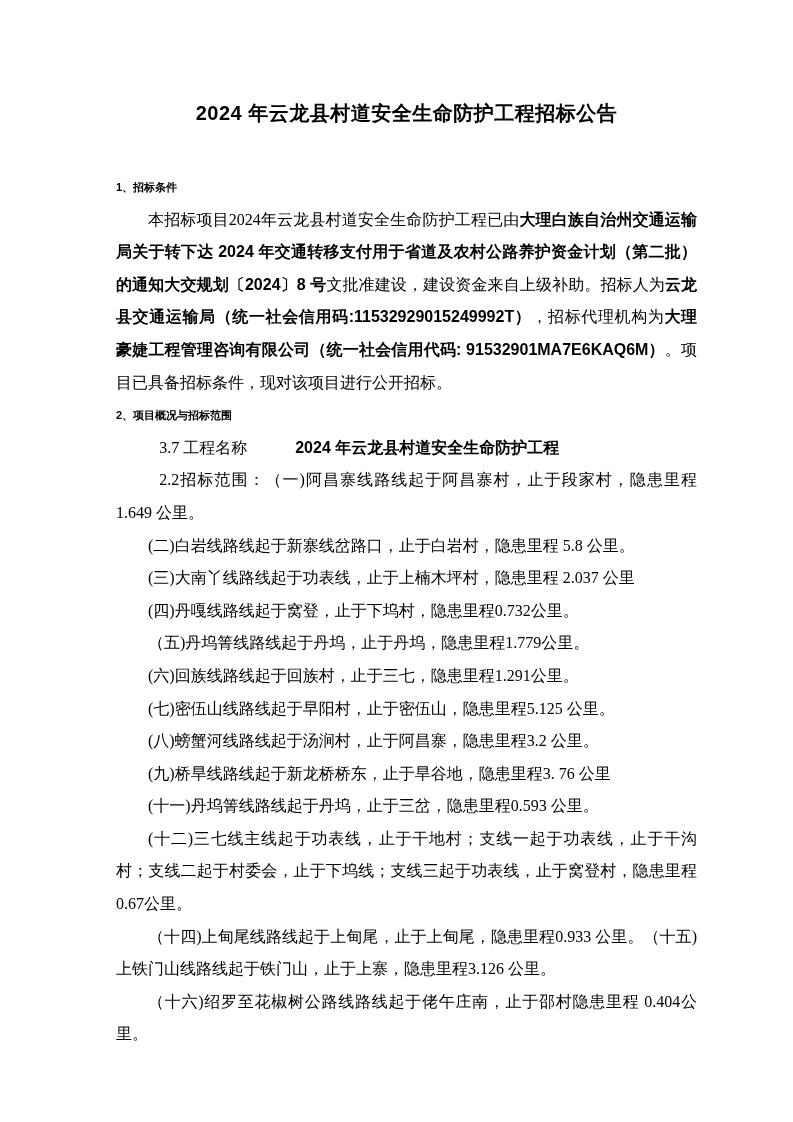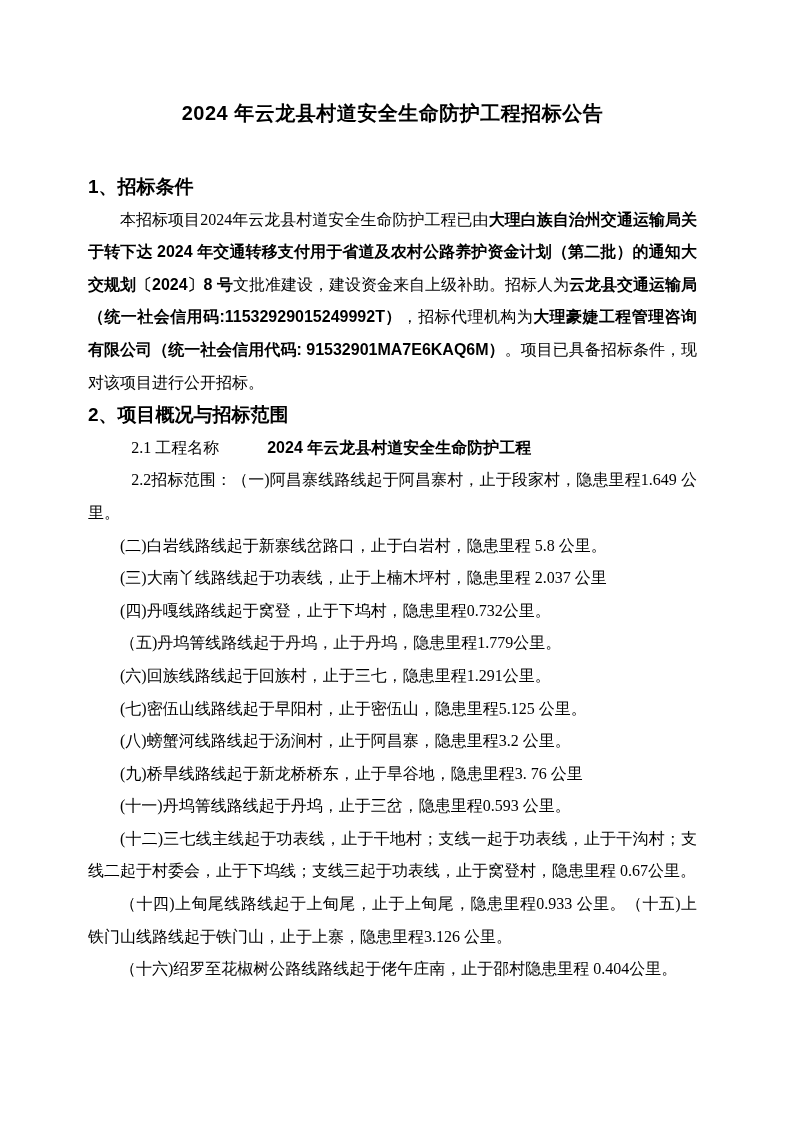--- a/index.html
+++ b/index.html
@@ -3,37 +3,37 @@
 <meta charset="utf-8">
 <style>
   html,body { margin:0; padding:0; background:#ffffff; }
   .page {
     position:relative;
     width:793px; height:1122px;
     box-sizing:border-box;
     margin:0 auto;
     background:#ffffff;
     color:#000000;
-    padding:98px 96px 30px 88px;
+    padding:98px 96px 30px 116px;
     font-family:"Liberation Serif","DejaVu Serif",serif;
     font-size:16px;
     overflow:hidden;
   }
   h1,h2,p { margin:0; padding:0; font-weight:normal; }
   .title {
     text-align:center;
     font-size:20px;
     line-height:30px;
     font-weight:700;
     font-family:"Liberation Sans","DejaVu Sans",sans-serif;
     margin-bottom:43px;
     letter-spacing:0.5px;
   }
   .heading {
-    font-size:19px;
+    font-size:11px;
     line-height:32.6px;
     font-weight:700;
     font-family:"Liberation Sans","DejaVu Sans",sans-serif;
   }
   .body {
     font-size:16px;
     line-height:32.6px;
     text-align:justify;
   }
   .ind   { text-indent:2em; }
@@ -54,21 +54,21 @@
 <div class="page">
 
   <h1 class="title">2024 年云龙县村道安全生命防护工程招标公告</h1>
 
   <h2 class="heading">1、招标条件</h2>
 
   <p class="body ind"><span>本招标项目2024年云龙县村道安全生命防护工程已由</span><b>大理白族自治州交通运输局关于转下达 2024 年交通转移支付用于省道及农村公路养护资金计划（第二批）的通知大交规划〔2024〕8 号</b><span>文批准建设，建设资金来自上级补助。招标人为</span><b>云龙县交通运输局（统一社会信用码:11532929015249992T）</b><span>，招标代理机构为</span><b>大理豪婕工程管理咨询有限公司（统一社会信用代码: 91532901MA7E6KAQ6M）</b><span>。项目已具备招标条件，现对该项目进行公开招标。</span></p>
 
   <h2 class="heading">2、项目概况与招标范围</h2>
 
-  <p class="body ind-num"><span>2.1 工程名称 </span><b class="u">2024 年云龙县村道安全生命防护工程</b></p>
+  <p class="body ind-num"><span>3.7 工程名称 </span><b class="u">2024 年云龙县村道安全生命防护工程</b></p>
 
   <p class="body ind-num">2.2招标范围：（一)阿昌寨线路线起于阿昌寨村，止于段家村，隐患里程1.649 公里。</p>
 
   <p class="body ind">(二)白岩线路线起于新寨线岔路口，止于白岩村，隐患里程 5.8 公里。</p>
   <p class="body ind">(三)大南丫线路线起于功表线，止于上楠木坪村，隐患里程 2.037 公里</p>
   <p class="body ind">(四)丹嘎线路线起于窝登，止于下坞村，隐患里程0.732公里。</p>
   <p class="body ind">（五)丹坞箐线路线起于丹坞，止于丹坞，隐患里程1.779公里。</p>
   <p class="body ind">(六)回族线路线起于回族村，止于三七，隐患里程1.291公里。</p>
   <p class="body ind">(七)密伍山线路线起于早阳村，止于密伍山，隐患里程5.125 公里。</p>
   <p class="body ind">(八)螃蟹河线路线起于汤涧村，止于阿昌寨，隐患里程3.2 公里。</p>

